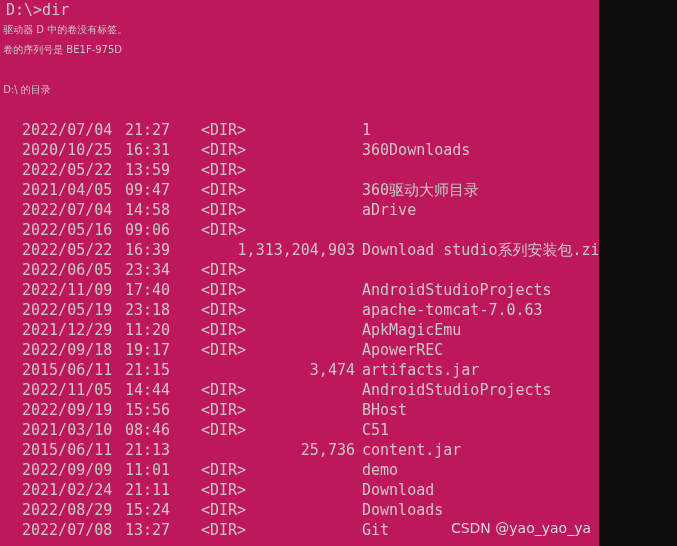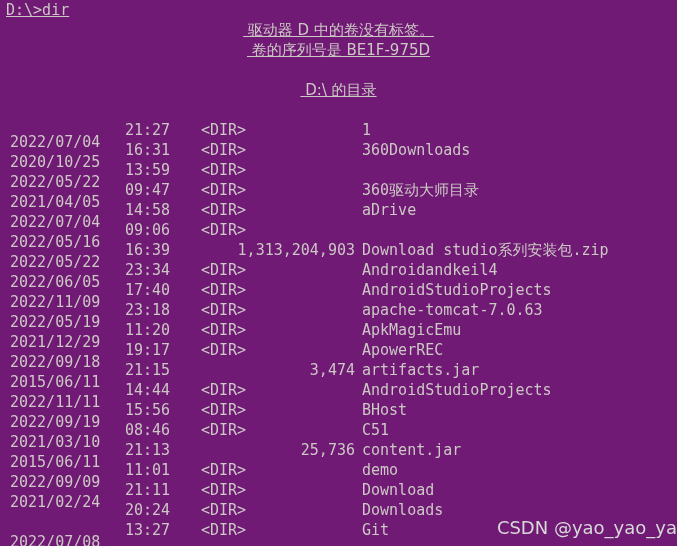--- a/index.html
+++ b/index.html
@@ -8,60 +8,57 @@
     background: #0c0c0c;
   }
   body {
     width: 677px;
     height: 546px;
     overflow: hidden;
     font-family: "DejaVu Sans Mono", "Liberation Mono", monospace;
   }
   #console {
     position: relative;
-    width: 677px;
+    width: 599px;
     height: 546px;
-    background: #701a75;
+    background: #be185d;
     color: #ccc8c4;
     font-size: 15px;
     line-height: 20px;
     overflow: hidden;
-    text-decoration: underline;
   }
   .pad-left { padding-left: 6px; }
 
   .line {
     white-space: pre;
     height: 20px;
     line-height: 20px;
     font-size: 15px;
     color: #ccc8c4;
   }
   .line.cjk {
     font-family: "DejaVu Sans", "Liberation Sans", sans-serif;
-    font-size: 15px;
-    text-align: center;
+    font-size: 10px;
   }
   .spacer { height: 20px; }
 
   
   .rows {
     position: relative;
   }
   .row {
     position: relative;
     height: 20px;
     line-height: 20px;
     white-space: pre;
   }
   .c-date {
     position: absolute;
-    left: 10px;
+    left: 22px;
     top: 0;
-    margin-top: 12px;
   }
   .c-time {
     position: absolute;
     left: 125px;
     top: 0;
   }
   .c-dir {
     position: absolute;
     left: 201px;
     top: 0;
@@ -75,24 +72,24 @@
   }
   .c-name {
     position: absolute;
     left: 362px;
     top: 0;
   }
 
   
   #watermark {
     position: absolute;
-    right: 0;
+    right: 8px;
     bottom: 8px;
     font-family: "DejaVu Sans", "Liberation Sans", sans-serif;
-    font-size: 18px;
+    font-size: 14px;
     color: #d8d8d8;
     white-space: pre;
     pointer-events: none;
   }
 </style>
 </head>
 <body>
 
 <div id="console">
 
@@ -109,31 +106,31 @@
   <div class="spacer"></div>
 
   <div class="rows" id="listing-rows">
       <div class="row"><span class="c-date">2022/07/04</span><span class="c-time">21:27</span><span class="c-dir">&lt;DIR&gt;</span><span class="c-name">1</span></div>
       <div class="row"><span class="c-date">2020/10/25</span><span class="c-time">16:31</span><span class="c-dir">&lt;DIR&gt;</span><span class="c-name">360Downloads</span></div>
       <div class="row"><span class="c-date">2022/05/22</span><span class="c-time">13:59</span><span class="c-dir">&lt;DIR&gt;</span></div>
       <div class="row"><span class="c-date">2021/04/05</span><span class="c-time">09:47</span><span class="c-dir">&lt;DIR&gt;</span><span class="c-name">360驱动大师目录</span></div>
       <div class="row"><span class="c-date">2022/07/04</span><span class="c-time">14:58</span><span class="c-dir">&lt;DIR&gt;</span><span class="c-name">aDrive</span></div>
       <div class="row"><span class="c-date">2022/05/16</span><span class="c-time">09:06</span><span class="c-dir">&lt;DIR&gt;</span></div>
       <div class="row"><span class="c-date">2022/05/22</span><span class="c-time">16:39</span><span class="c-size">1,313,204,903</span><span class="c-name">Download studio系列安装包.zip</span></div>
-      <div class="row"><span class="c-date">2022/06/05</span><span class="c-time">23:34</span><span class="c-dir">&lt;DIR&gt;</span><span class="c-name">Androidandkeil4</span></div>
+      <div class="row"><span class="c-date">2022/06/05</span><span class="c-time">23:34</span><span class="c-dir">&lt;DIR&gt;</span></div>
       <div class="row"><span class="c-date">2022/11/09</span><span class="c-time">17:40</span><span class="c-dir">&lt;DIR&gt;</span><span class="c-name">AndroidStudioProjects</span></div>
       <div class="row"><span class="c-date">2022/05/19</span><span class="c-time">23:18</span><span class="c-dir">&lt;DIR&gt;</span><span class="c-name">apache-tomcat-7.0.63</span></div>
       <div class="row"><span class="c-date">2021/12/29</span><span class="c-time">11:20</span><span class="c-dir">&lt;DIR&gt;</span><span class="c-name">ApkMagicEmu</span></div>
       <div class="row"><span class="c-date">2022/09/18</span><span class="c-time">19:17</span><span class="c-dir">&lt;DIR&gt;</span><span class="c-name">ApowerREC</span></div>
       <div class="row"><span class="c-date">2015/06/11</span><span class="c-time">21:15</span><span class="c-size">3,474</span><span class="c-name">artifacts.jar</span></div>
-      <div class="row"><span class="c-date">2022/11/11</span><span class="c-time">14:44</span><span class="c-dir">&lt;DIR&gt;</span><span class="c-name">AndroidStudioProjects</span></div>
+      <div class="row"><span class="c-date">2022/11/05</span><span class="c-time">14:44</span><span class="c-dir">&lt;DIR&gt;</span><span class="c-name">AndroidStudioProjects</span></div>
       <div class="row"><span class="c-date">2022/09/19</span><span class="c-time">15:56</span><span class="c-dir">&lt;DIR&gt;</span><span class="c-name">BHost</span></div>
       <div class="row"><span class="c-date">2021/03/10</span><span class="c-time">08:46</span><span class="c-dir">&lt;DIR&gt;</span><span class="c-name">C51</span></div>
       <div class="row"><span class="c-date">2015/06/11</span><span class="c-time">21:13</span><span class="c-size">25,736</span><span class="c-name">content.jar</span></div>
       <div class="row"><span class="c-date">2022/09/09</span><span class="c-time">11:01</span><span class="c-dir">&lt;DIR&gt;</span><span class="c-name">demo</span></div>
       <div class="row"><span class="c-date">2021/02/24</span><span class="c-time">21:11</span><span class="c-dir">&lt;DIR&gt;</span><span class="c-name">Download</span></div>
-      <div class="row"><span class="c-time">20:24</span><span class="c-dir">&lt;DIR&gt;</span><span class="c-name">Downloads</span></div>
+      <div class="row"><span class="c-date">2022/08/29</span><span class="c-time">15:24</span><span class="c-dir">&lt;DIR&gt;</span><span class="c-name">Downloads</span></div>
       <div class="row"><span class="c-date">2022/07/08</span><span class="c-time">13:27</span><span class="c-dir">&lt;DIR&gt;</span><span class="c-name">Git</span></div>
     </div>
 
   <div id="watermark">CSDN @yao_yao_ya</div>
 
 </div>
 
 </body></html>

